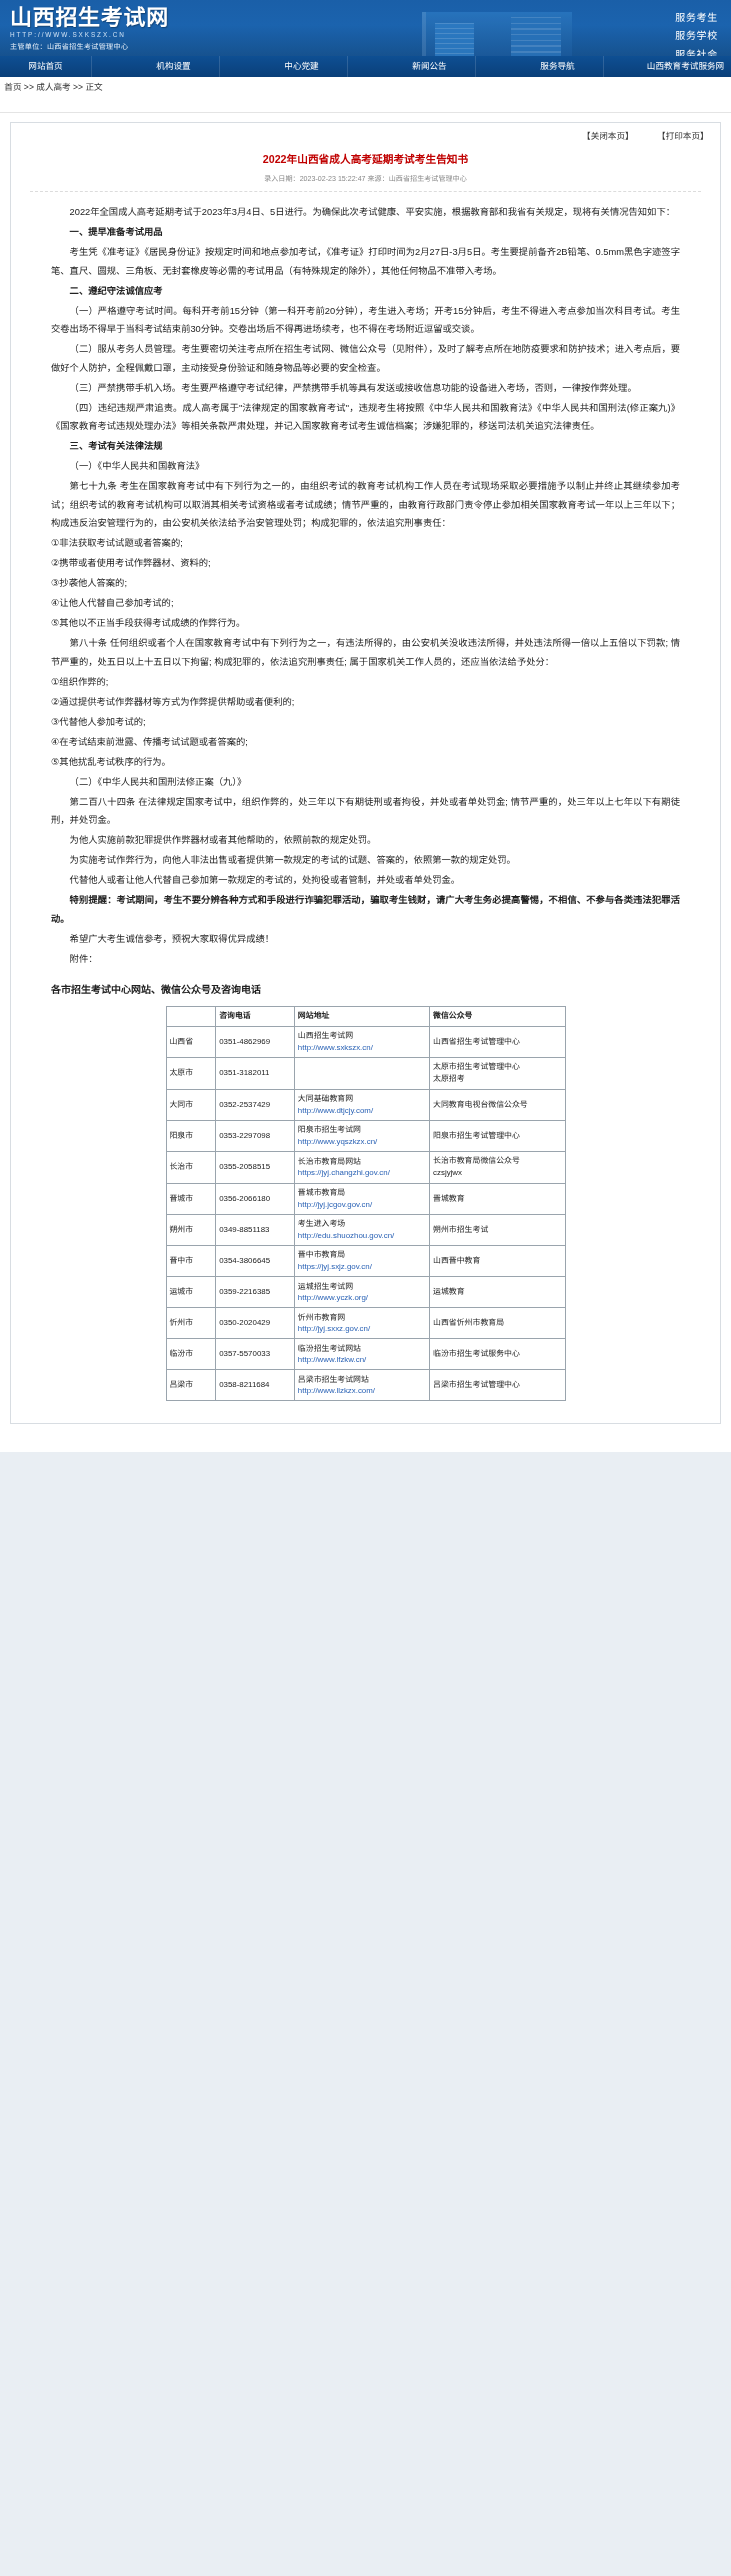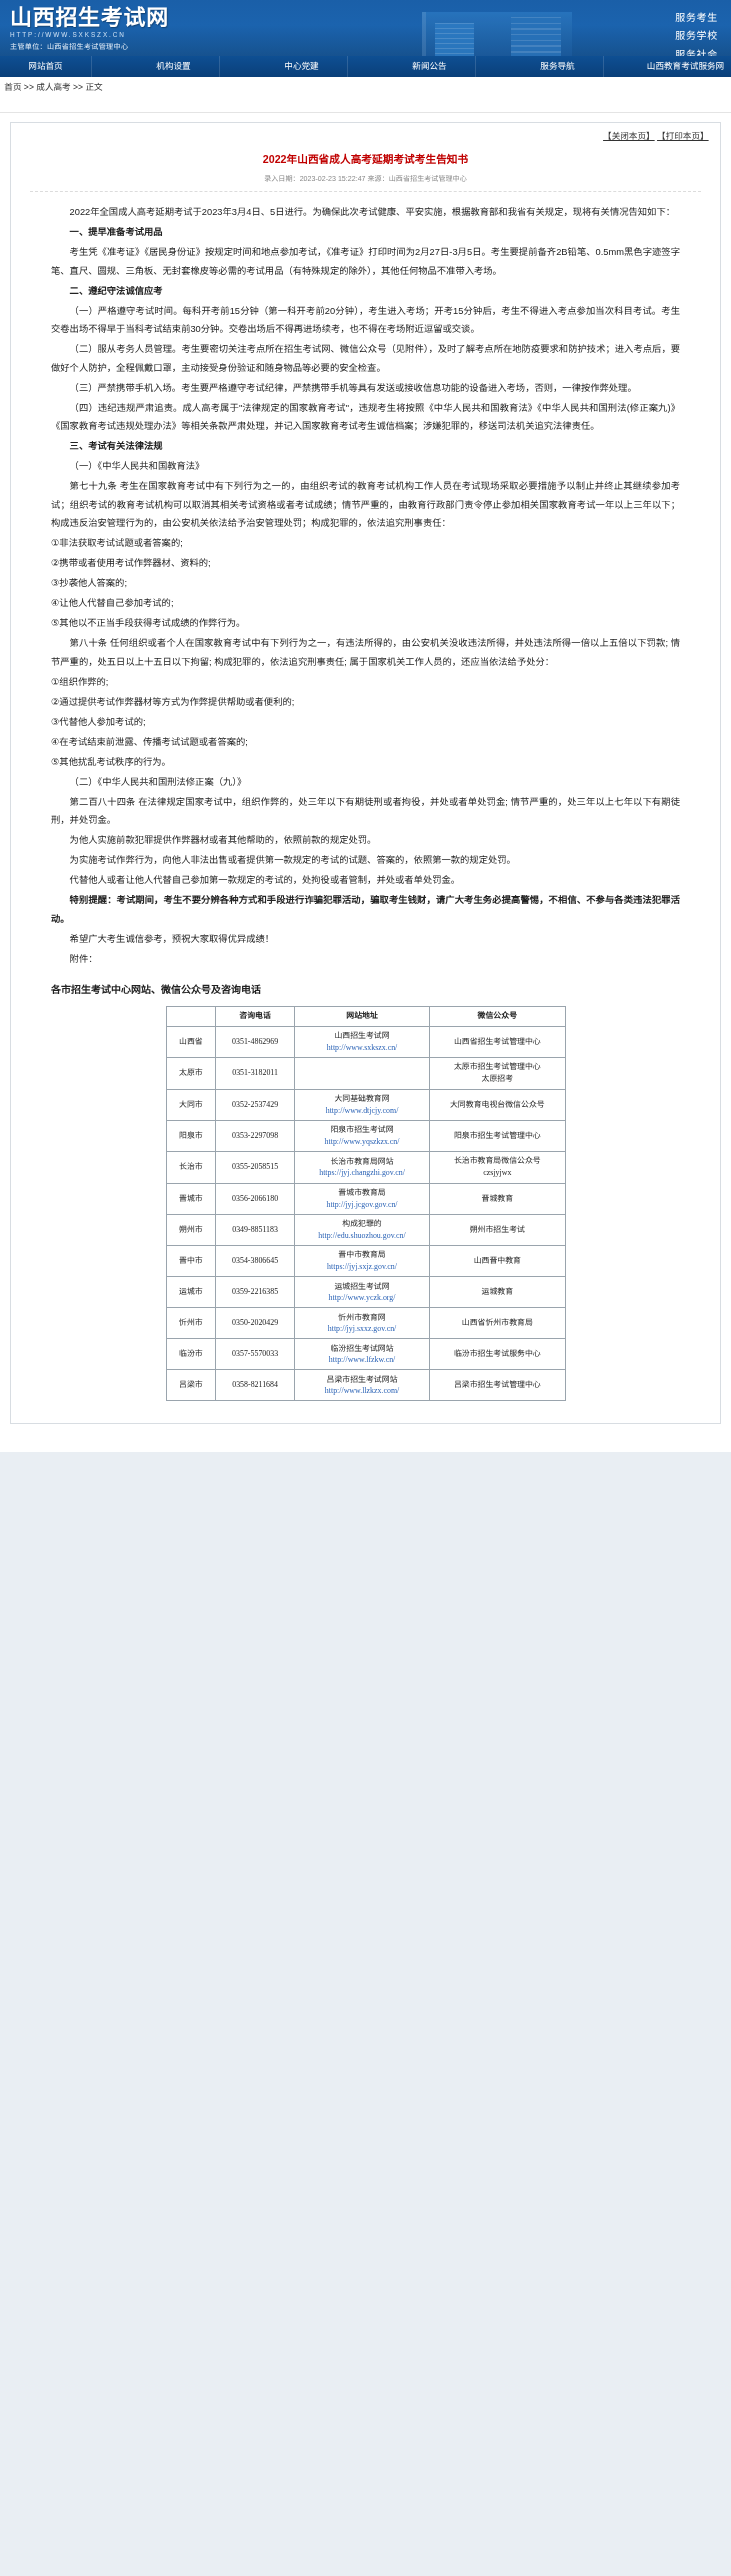--- a/index.html
+++ b/index.html
@@ -122,21 +122,21 @@
     border: 0.7px solid #d8dde2;
     background: #fff;
     padding: 0 0 21.4px 0;
   }
   .tools {
     text-align: right;
     font-size: 8.6px;
     color: #333;
     padding: 5.7px 11.4px 0 0;
   }
-  .tools span { margin-left: 0; cursor: pointer; text-decoration: underline; }
+  .tools span { margin-left: 21px; cursor: pointer; }
   .doc-title {
     text-align: center;
     color: #c00000;
     font-size: 10.7px;
     font-weight: bold;
     padding: 10px 28.6px 5.7px 28.6px;
     line-height: 1.6;
   }
   .doc-meta {
     text-align: center;
@@ -166,24 +166,23 @@
   }
   table.info {
     border-collapse: collapse;
     width: 400px;
     margin: 0 auto;
     font-size: 7.9px;
   }
   table.info th, table.info td {
     border: 0.7px solid #9aa4ad;
     padding: 3.6px 2.9px;
-    text-align: center;
+    text-align: left;
     vertical-align: middle;
     line-height: 1.5;
-    font-family: Liberation Serif, serif;
   }
   table.info th { font-weight: bold; background: #fff; }
   table.info td.site { line-height: 1.45; }
   table.info td.site .sname { color: #222; display: block; }
   table.info td.site .surl { color: #2a62b5; display: block; word-break: break-all; }
   .col1 { width: 50px; }
   .col2 { width: 79px; }
   .col3 { width: 136px; }
   .col4 { width: 136px; }
 </style>
@@ -325,21 +324,21 @@
                 <td class="site">
                   <span class="sname">晋城市教育局</span>
                   <span class="surl">http://jyj.jcgov.gov.cn/</span>
                 </td>
                 <td>晋城教育</td>
               </tr>
               <tr>
                 <td>朔州市</td>
                 <td>0349-8851183</td>
                 <td class="site">
-                  <span class="sname">构成犯罪的</span>
+                  <span class="sname">考生进入考场</span>
                   <span class="surl">http://edu.shuozhou.gov.cn/</span>
                 </td>
                 <td>朔州市招生考试</td>
               </tr>
               <tr>
                 <td>晋中市</td>
                 <td>0354-3806645</td>
                 <td class="site">
                   <span class="sname">晋中市教育局</span>
                   <span class="surl">https://jyj.sxjz.gov.cn/</span>

